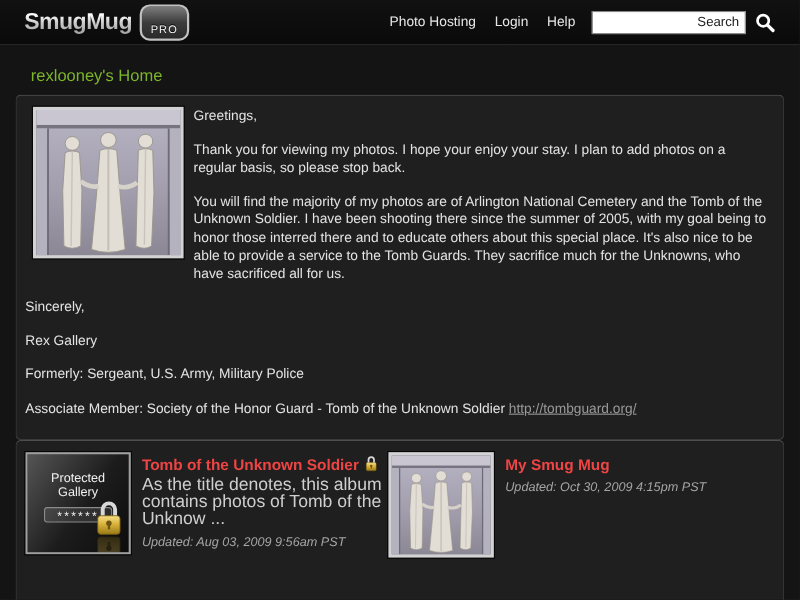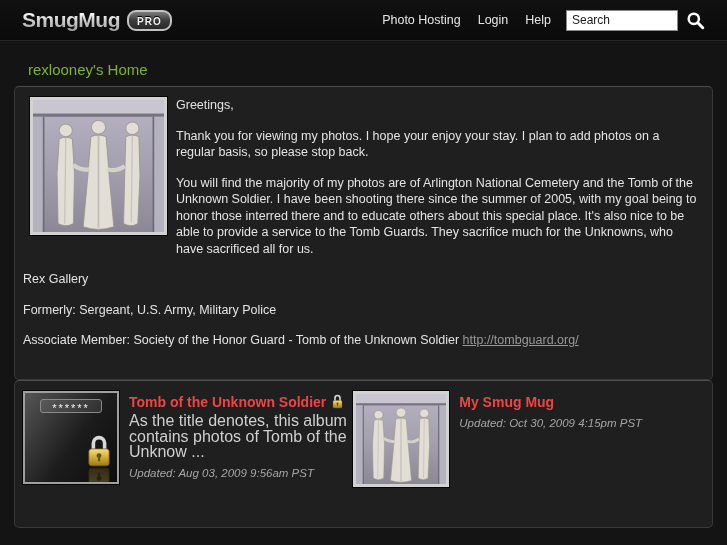--- a/index.html
+++ b/index.html
@@ -27,47 +27,48 @@
     letter-spacing: -0.5px;
     background: linear-gradient(#ffffff 20%, #c9c9c9 55%, #9d9d9d 100%);
     -webkit-background-clip: text;
     background-clip: text;
     color: #ededed;
     -webkit-text-fill-color: transparent;
   }
   .logo-badge {
     margin-left: 7px;
     font-size: 10px;
-    font-weight: 700;
+    font-weight: 400;
     letter-spacing: 1px;
     color: #f2f2f2;
     background: linear-gradient(#7d7d7d 0%, #3c3c3c 50%, #2a2a2a 100%);
     border: 2px solid #c2c2c2;
     border-radius: 9px;
-    padding: 4px 8px 2px;
+    padding: 16px 8px 2px;
     text-shadow: 0 -1px 0 #000;
   }
   .topnav { margin-left: auto; display: flex; align-items: center; }
   .topnav a {
     color: #e6e6e6;
     text-decoration: none;
     font-size: 12.5px;
     margin-left: 17px;
     cursor: pointer;
   }
   .search-input {
     margin-left: 15px;
-    width: 112px;
+    width: 140px;
     height: 21px;
     border: 1px solid #888;
     background: #ffffff;
     color: #1a1a1a;
     font-size: 12px;
     font-family: "Liberation Sans", sans-serif;
     padding: 0 5px;
+    text-align: right;
   }
   .search-btn {
     background: none;
     border: none;
     margin-left: 8px;
     cursor: pointer;
     display: flex;
     align-items: center;
   }
 
@@ -257,33 +258,38 @@
 
   <section class="panel bio-panel">
     <div class="bio-thumb">
       <svg>
           <use href="#relief"></use>
         </svg>
     </div>
     <p>Greetings,</p>
     <p>Thank you for viewing my photos. I hope your enjoy your stay. I plan to add photos on a regular basis, so please stop back.</p>
     <p>You will find the majority of my photos are of Arlington National Cemetery and the Tomb of the Unknown Soldier. I have been shooting there since the summer of 2005, with my goal being to honor those interred there and to educate others about this special place. It's also nice to be able to provide a service to the Tomb Guards. They sacrifice much for the Unknowns, who have sacrificed all for us.</p>
+    <p>Sincerely,</p>
     <p>Rex Gallery</p>
     <p>Formerly: Sergeant, U.S. Army, Military Police</p>
     <p>
       <span>Associate Member: Society of the Honor Guard - Tomb of the Unknown Soldier</span>
       <a class="ext-link">http://tombguard.org/</a>
     </p>
   </section>
 
 
   <section class="panel galleries-panel">
 
     <div class="gallery-item">
       <div class="g-thumb protected">
+        <div class="pg-label">
+          <div>Protected</div>
+          <div>Gallery</div>
+        </div>
         <div class="pg-pass">******</div>
         <svg class="pg-lock">
             <use href="#padlock"></use>
           </svg>
         <svg class="pg-lock-reflection">
             <use href="#padlock"></use>
           </svg>
       </div>
       <div class="g-info">
         <div class="g-title-row">

